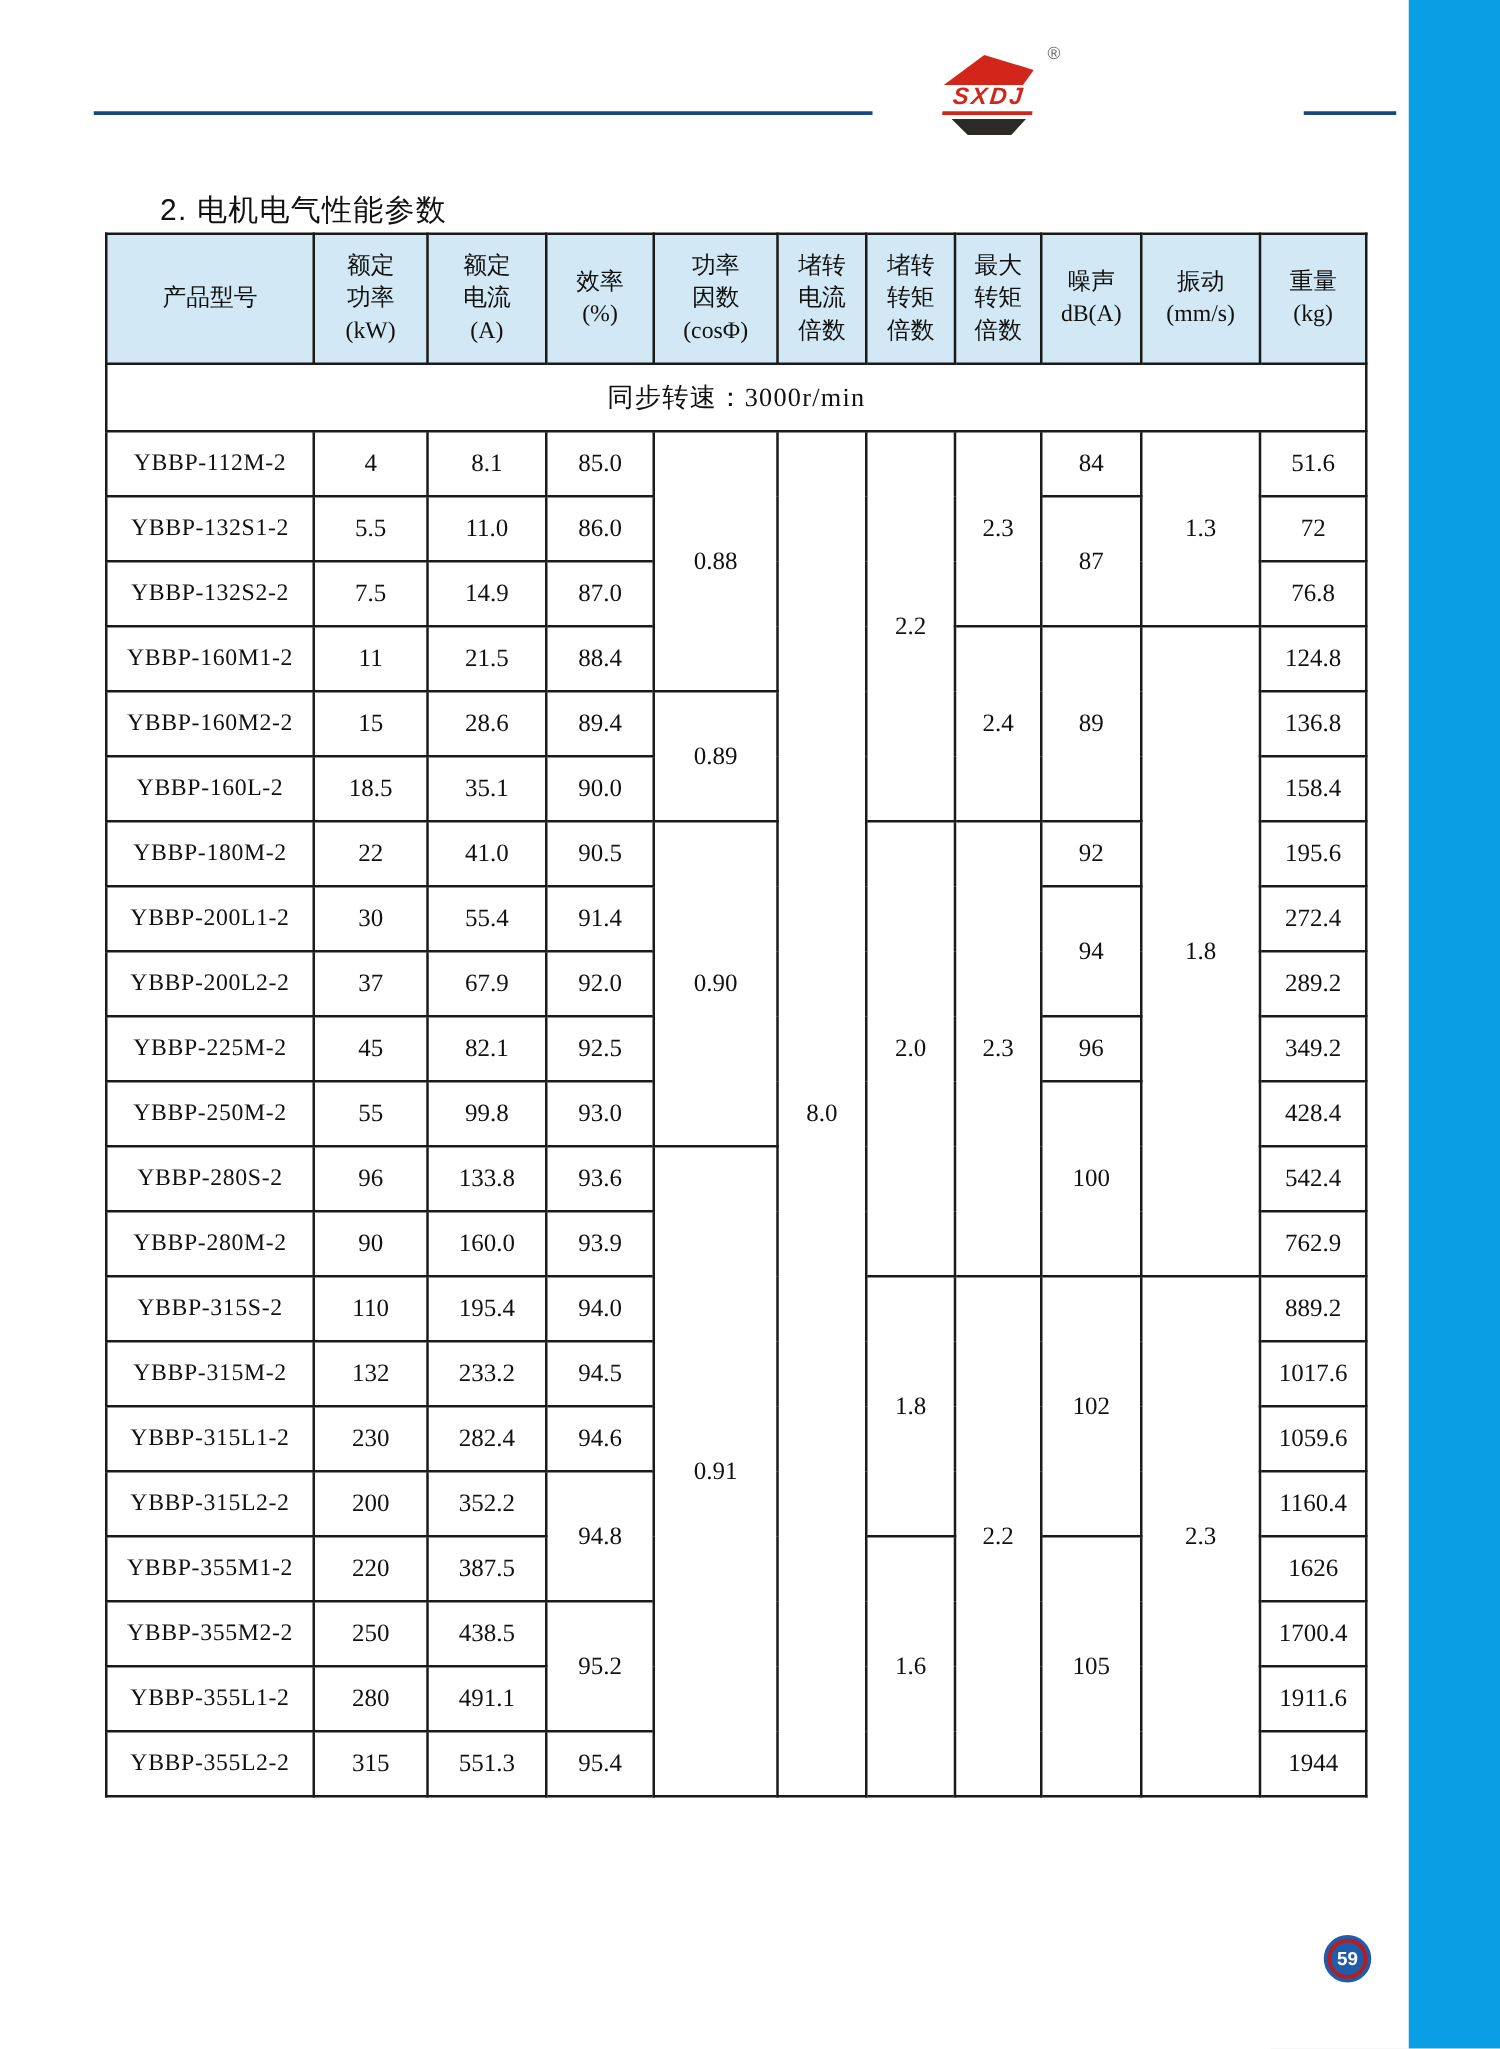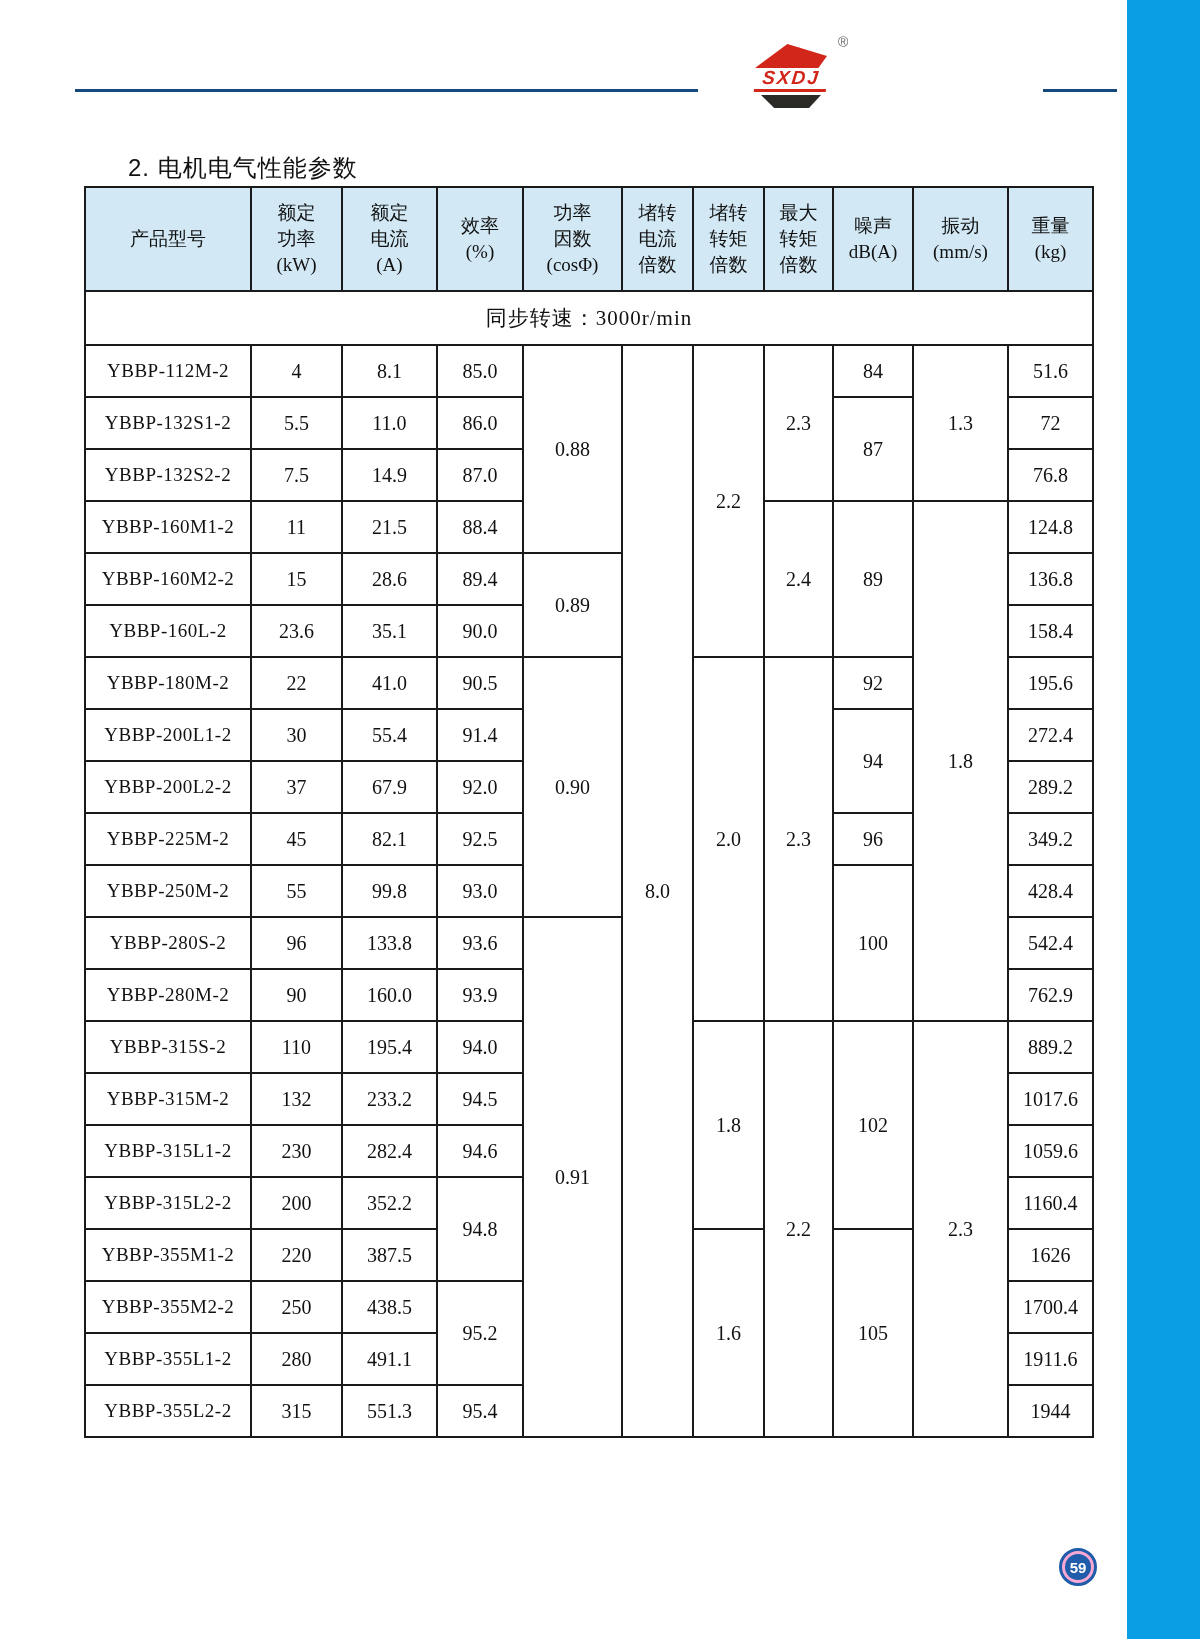--- a/index.html
+++ b/index.html
@@ -38,21 +38,21 @@
   table.params th,table.params td{border:2px solid var(--border-black);text-align:center;
                vertical-align:middle;color:#111;}
   thead tr.hdr{height:104px;background:var(--header-bg);}
   thead th{font-weight:normal;font-size:19px;line-height:1.38;padding:2px 0;}
   tr.banner-row{height:54px;margin-left:24px;}
   tr.banner-row td{font-size:21px;letter-spacing:1px;}
   tbody tr{height:52px;}
   tbody td{font-size:20px;}
   tbody td[data-name="cell-model"]{font-size:19px;letter-spacing:0.5px;}
   .badge{position:absolute;left:1059px;top:1548px;width:38px;height:38px;border-radius:50%;
-         border:3px solid var(--badge-blue);background:#f9a8d4;display:flex;align-items:center;
+         border:3px solid var(--badge-blue);background:#b91c1c;display:flex;align-items:center;
          justify-content:center;}
   .badge-inner{width:26px;height:26px;border-radius:50%;background:var(--badge-blue);color:#fff;
          font-family:"Liberation Sans",sans-serif;font-weight:bold;font-size:15px;
          display:flex;align-items:center;justify-content:center;}
 </style>
 </head>
 <body>
 
 <div class="page" data-name="catalog-page">
 
@@ -181,21 +181,21 @@
         <tr data-name="table-row">
           <td data-name="cell-model">YBBP-160M2-2</td>
           <td data-name="cell-rated-power">15</td>
           <td data-name="cell-rated-current">28.6</td>
           <td data-name="cell-efficiency">89.4</td>
           <td rowspan="2" data-name="cell-power-factor">0.89</td>
           <td data-name="cell-weight">136.8</td>
         </tr>
         <tr data-name="table-row">
           <td data-name="cell-model">YBBP-160L-2</td>
-          <td data-name="cell-rated-power">23.6</td>
+          <td data-name="cell-rated-power">18.5</td>
           <td data-name="cell-rated-current">35.1</td>
           <td data-name="cell-efficiency">90.0</td>
           <td data-name="cell-weight">158.4</td>
         </tr>
         <tr data-name="table-row">
           <td data-name="cell-model">YBBP-180M-2</td>
           <td data-name="cell-rated-power">22</td>
           <td data-name="cell-rated-current">41.0</td>
           <td data-name="cell-efficiency">90.5</td>
           <td rowspan="5" data-name="cell-power-factor">0.90</td>

